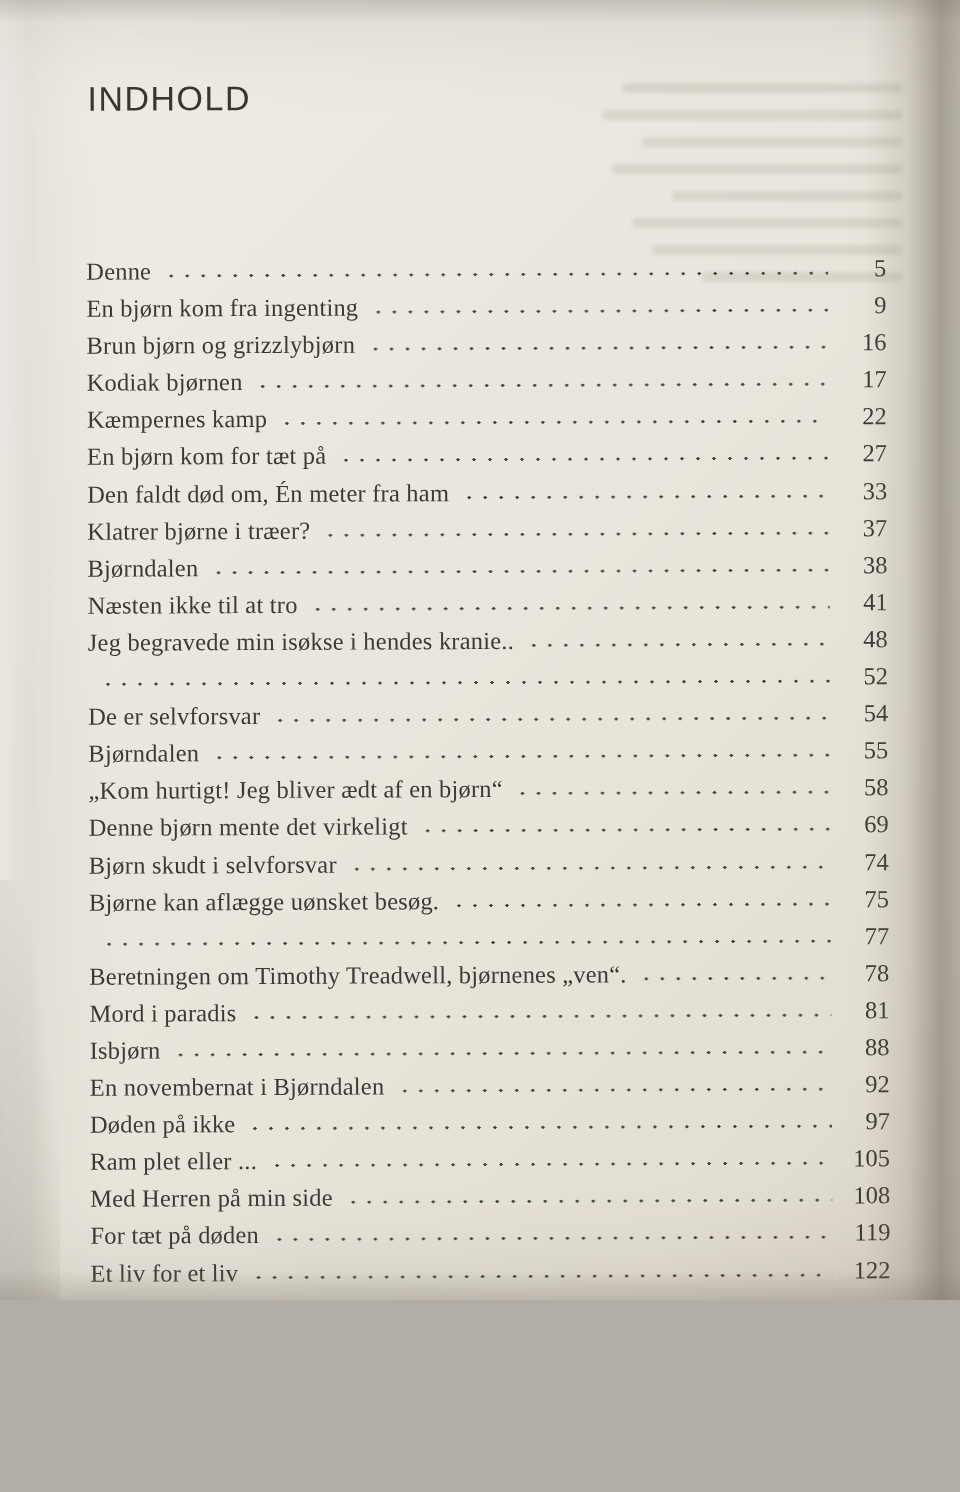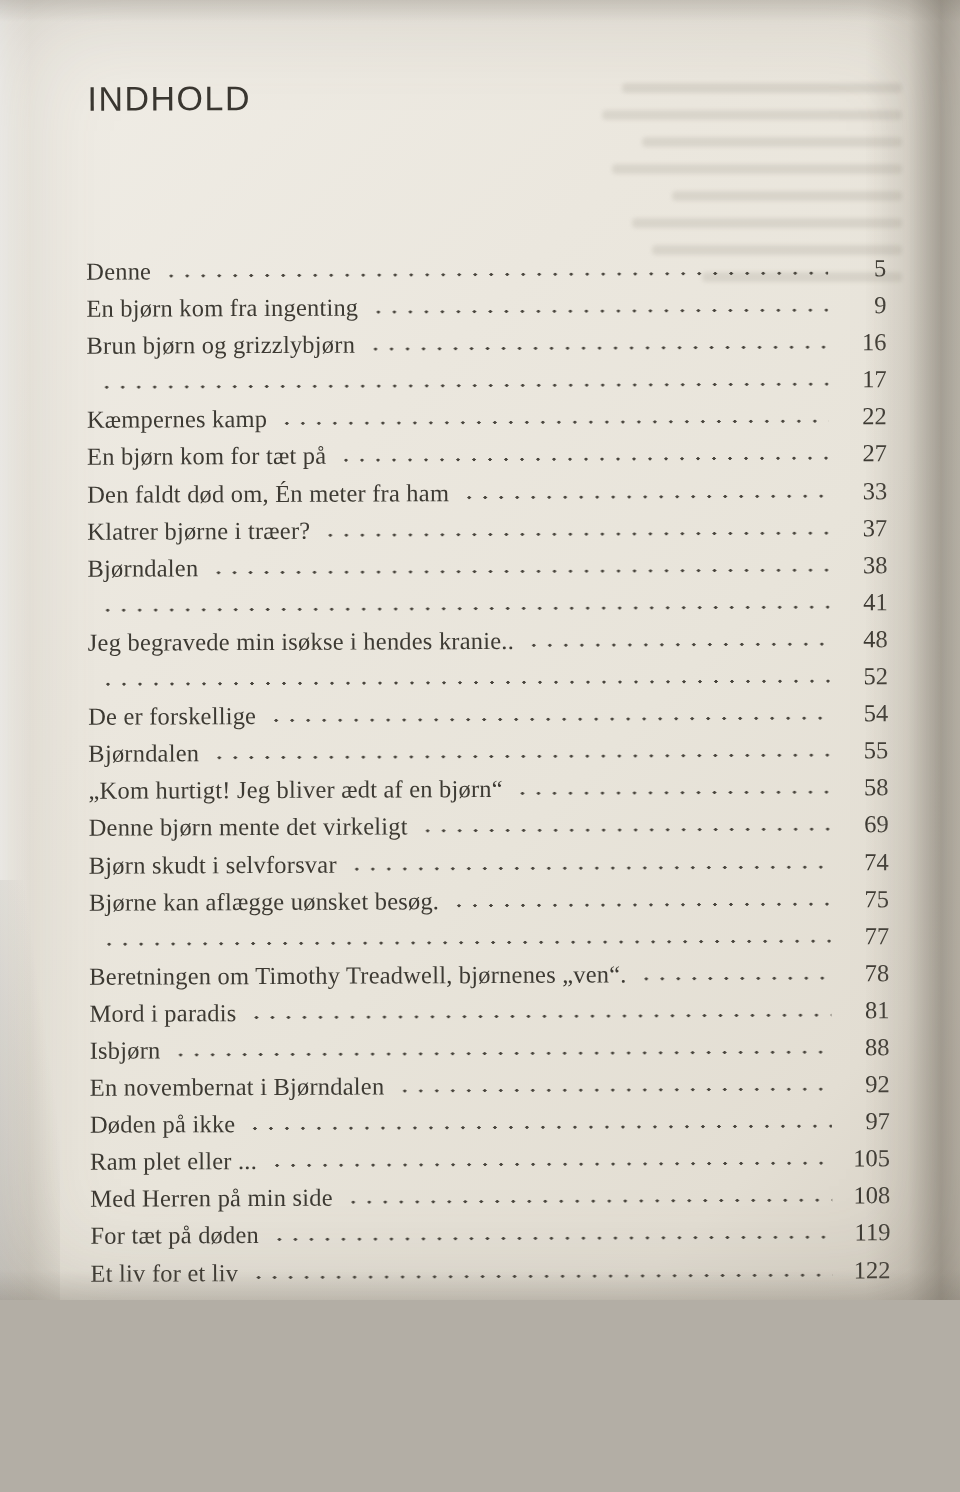--- a/index.html
+++ b/index.html
@@ -142,20 +142,21 @@
           <span class="t">En bjørn kom fra ingenting</span>
           <span class="leader"></span>
           <span class="p">9</span>
         </div>
         <div class="row">
           <span class="t">Brun bjørn og grizzlybjørn</span>
           <span class="leader"></span>
           <span class="p">16</span>
         </div>
         <div class="row">
+          <span class="t">Kodiak bjørnen</span>
           <span class="leader"></span>
           <span class="p">17</span>
         </div>
         <div class="row">
           <span class="t">Kæmpernes kamp</span>
           <span class="leader"></span>
           <span class="p">22</span>
         </div>
         <div class="row">
           <span class="t">En bjørn kom for tæt på</span>
@@ -171,34 +172,35 @@
           <span class="t">Klatrer bjørne i træer?</span>
           <span class="leader"></span>
           <span class="p">37</span>
         </div>
         <div class="row">
           <span class="t">Bjørndalen</span>
           <span class="leader"></span>
           <span class="p">38</span>
         </div>
         <div class="row">
+          <span class="t">Næsten ikke til at tro</span>
           <span class="leader"></span>
           <span class="p">41</span>
         </div>
         <div class="row">
           <span class="t">Jeg begravede min isøkse i hendes kranie..</span>
           <span class="leader"></span>
           <span class="p">48</span>
         </div>
         <div class="row">
           <span class="leader"></span>
           <span class="p">52</span>
         </div>
         <div class="row">
-          <span class="t">De er forskellige</span>
+          <span class="t">De er selvforsvar</span>
           <span class="leader"></span>
           <span class="p">54</span>
         </div>
         <div class="row">
           <span class="t">Bjørndalen</span>
           <span class="leader"></span>
           <span class="p">55</span>
         </div>
         <div class="row">
           <span class="t">„Kom hurtigt! Jeg bliver ædt af en bjørn“</span>

